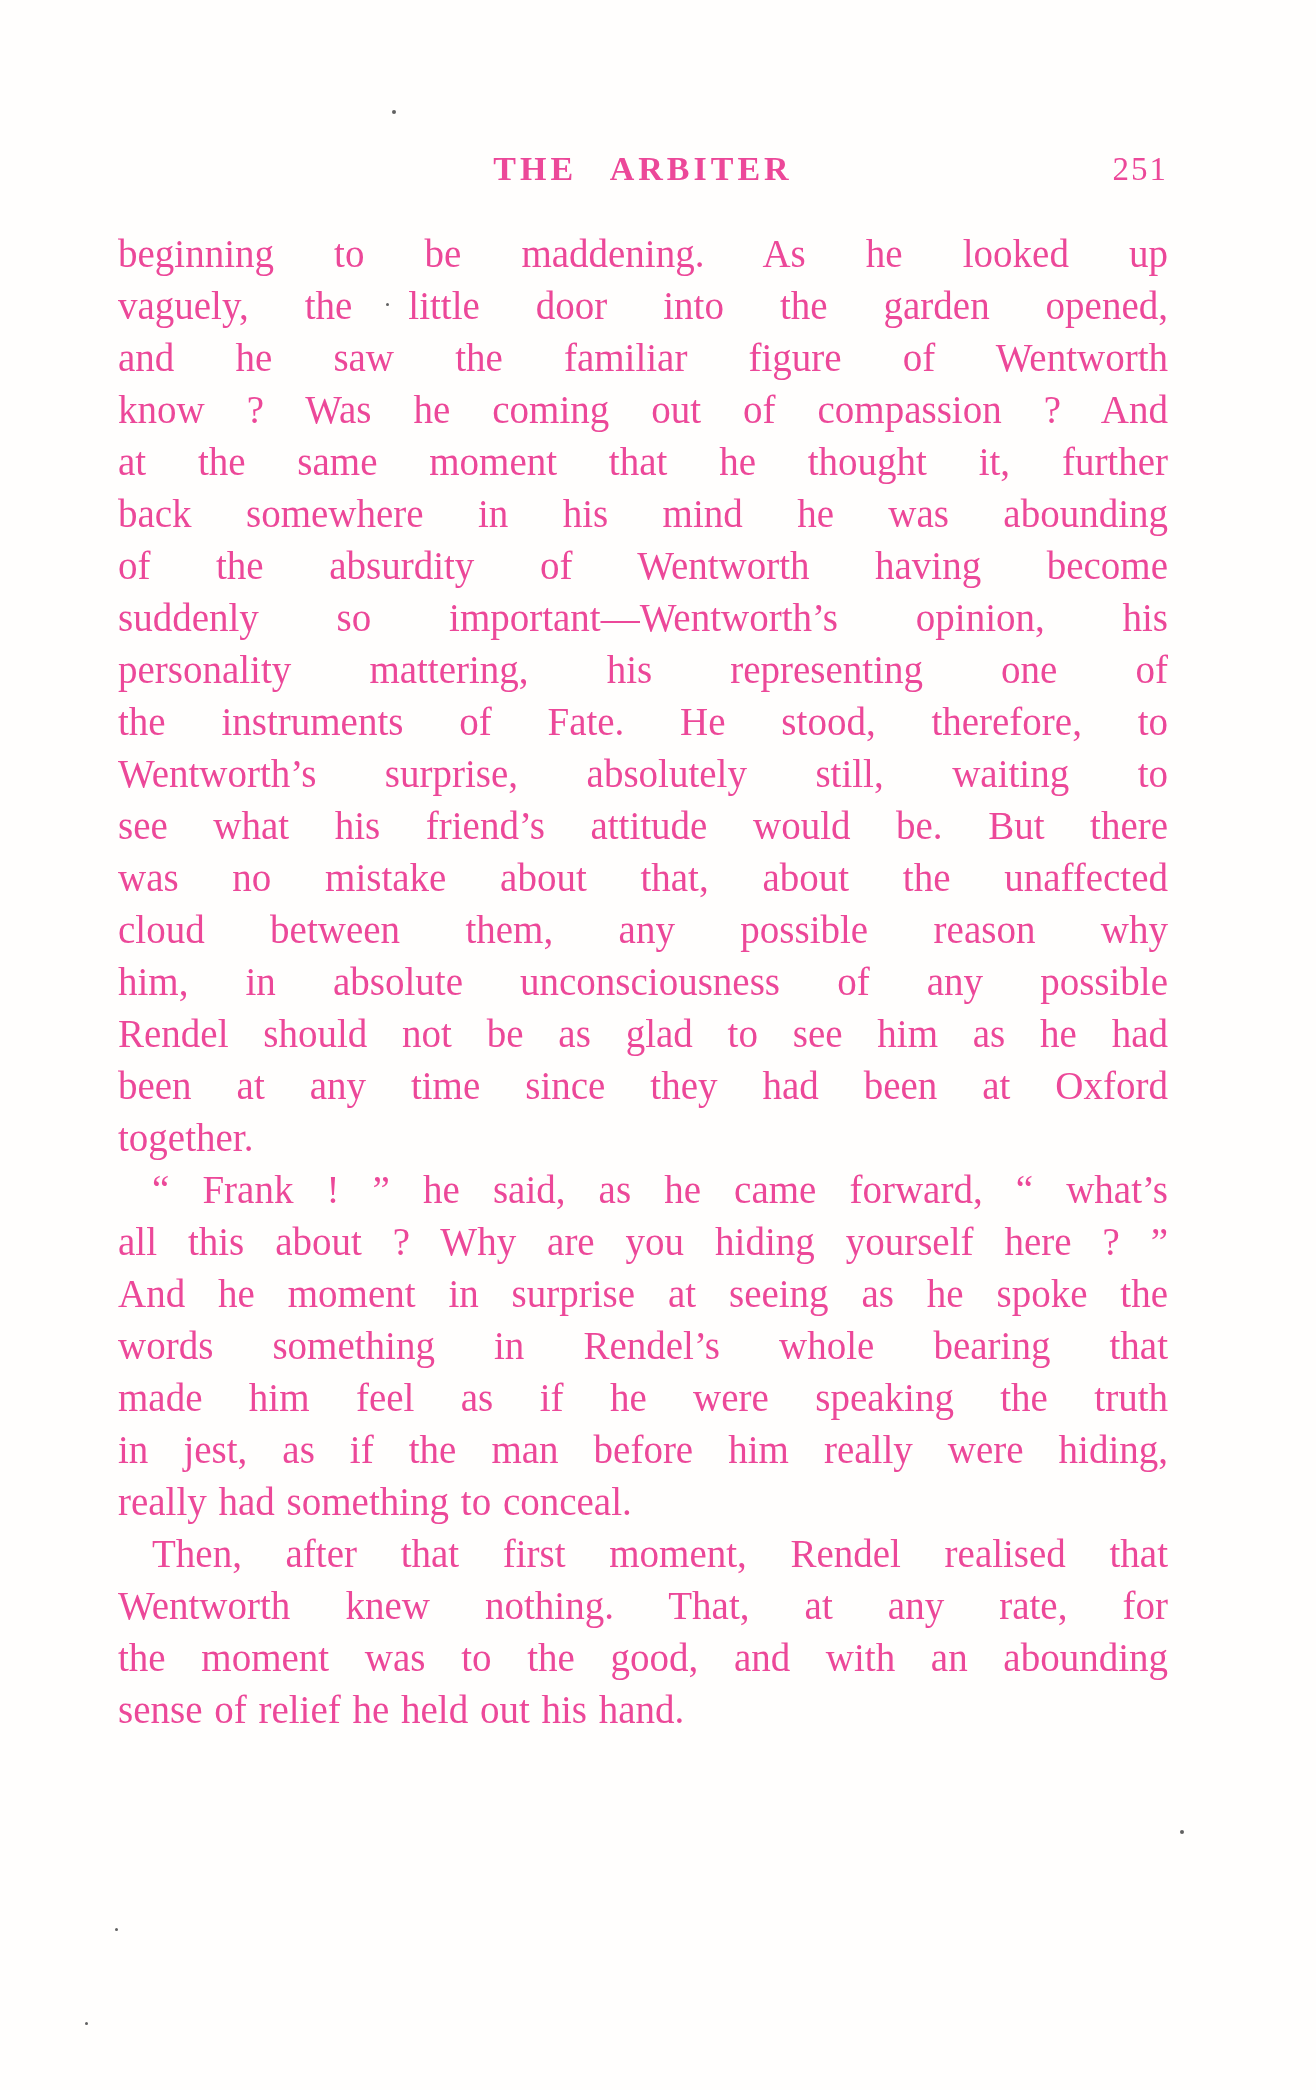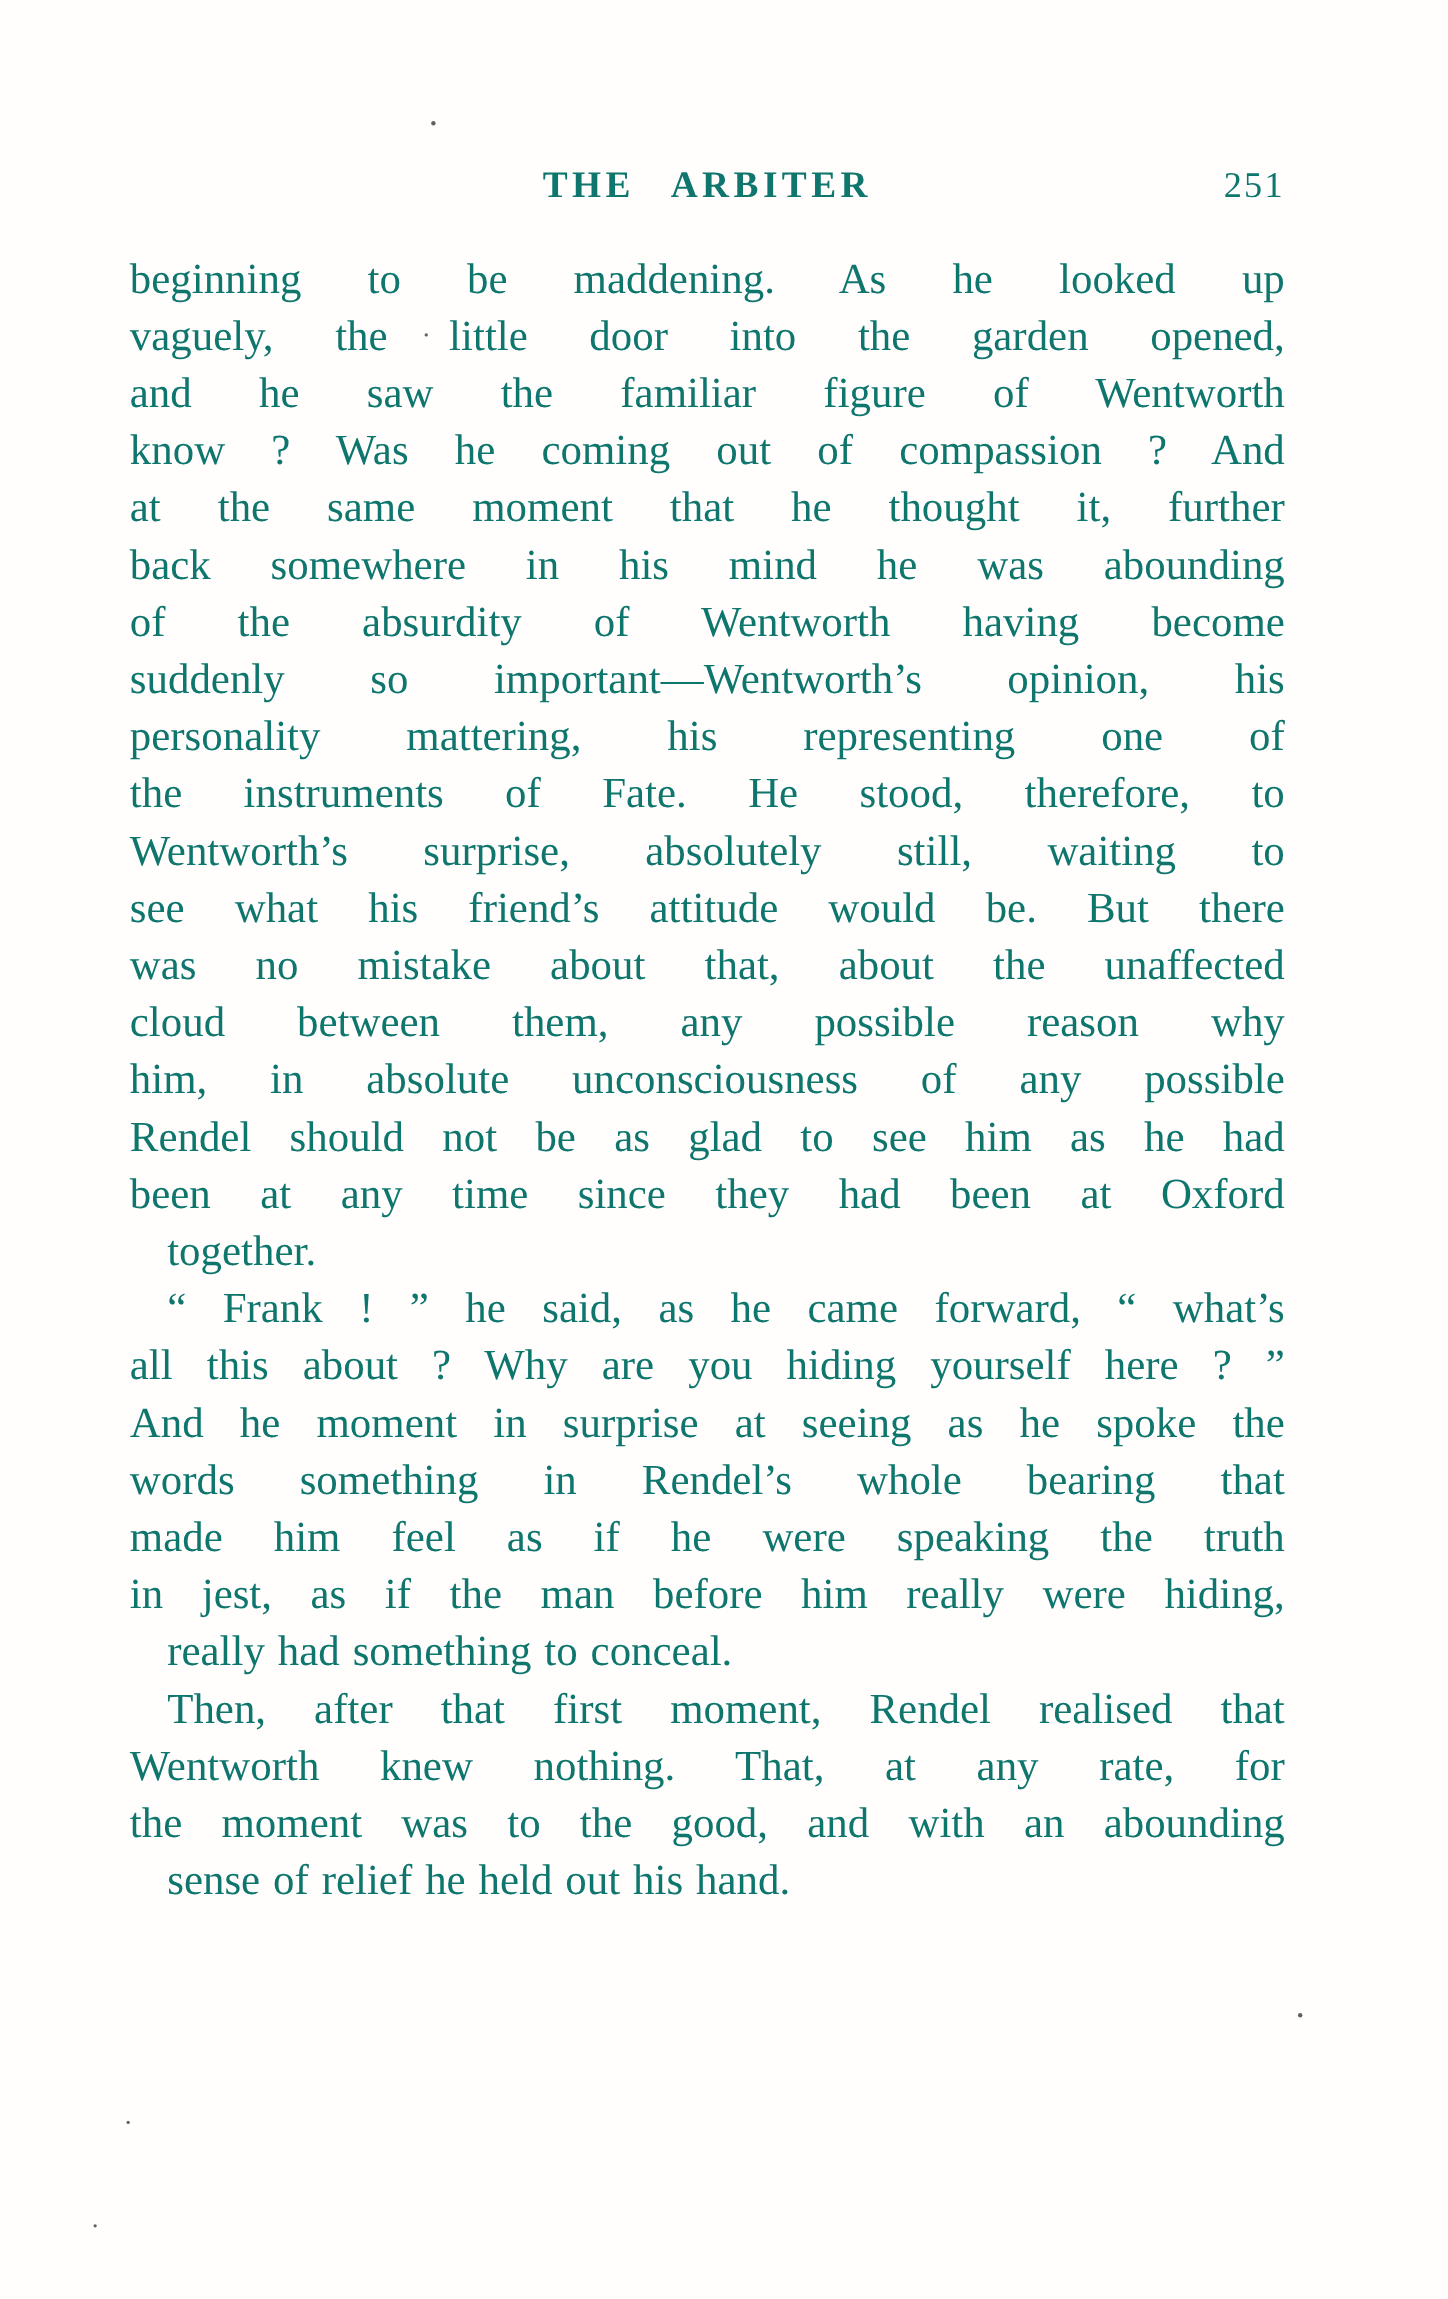--- a/index.html
+++ b/index.html
@@ -3,21 +3,21 @@
 <meta charset="utf-8">
 <style>
   * { margin: 0; padding: 0; box-sizing: border-box; }
   html, body { background: #ffffff; }
   .page {
     position: relative;
     width: 1316px;
     height: 2090px;
     background: #fffefd;
     overflow: hidden;
-    color: #0f766e;
+    color: #ec4899;
     font-family: "Liberation Serif", "DejaVu Serif", serif;
   }
   .running-header {
     position: absolute;
     top: 150px;
     left: 118px;
     width: 1050px;
     height: 42px;
   }
   .header-title {
@@ -42,21 +42,21 @@
     left: 118px;
     width: 1050px;
   }
   .line {
     font-size: 39px;
     line-height: 52px;
     word-spacing: 2px;
     text-align: justify;
     text-align-last: justify;
   }
-  .line.last { text-align: left; text-align-last: left; margin-left: 34px; }
+  .line.last { text-align: left; text-align-last: left; }
   .line.indent { text-indent: 34px; }
   .speck {
     position: absolute;
     width: 4px; height: 4px;
     background: #3a3a3a;
     border-radius: 50%;
     opacity: .8;
   }
 </style>
 </head>

